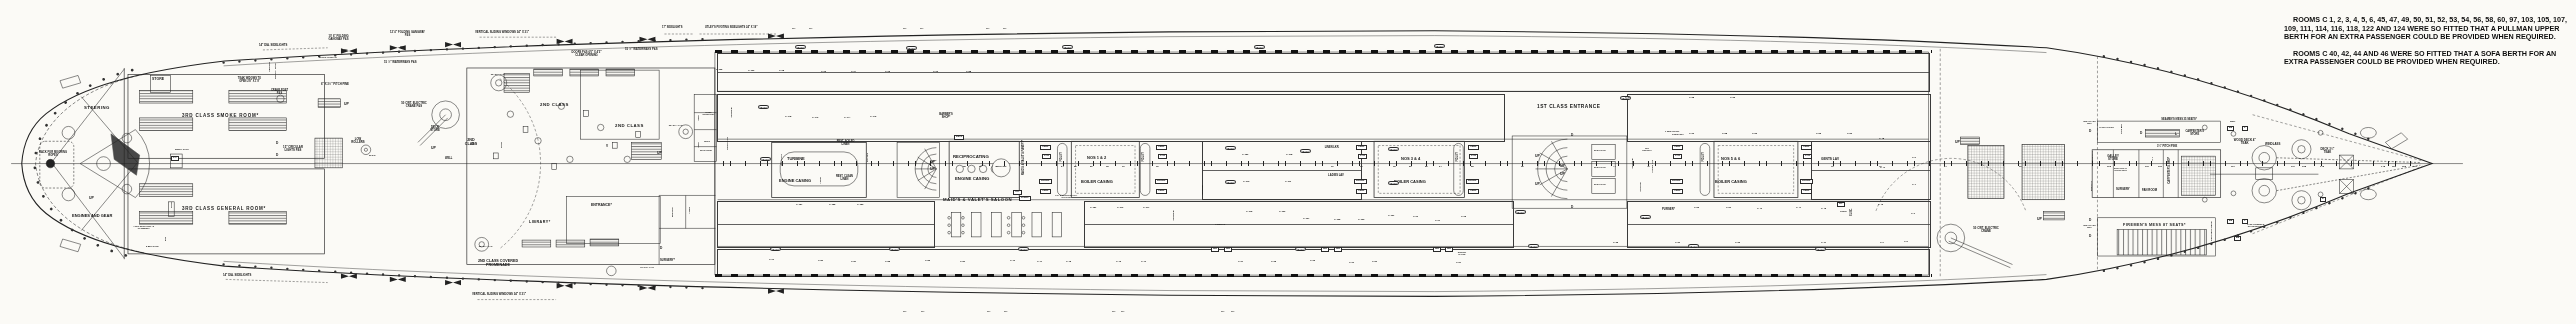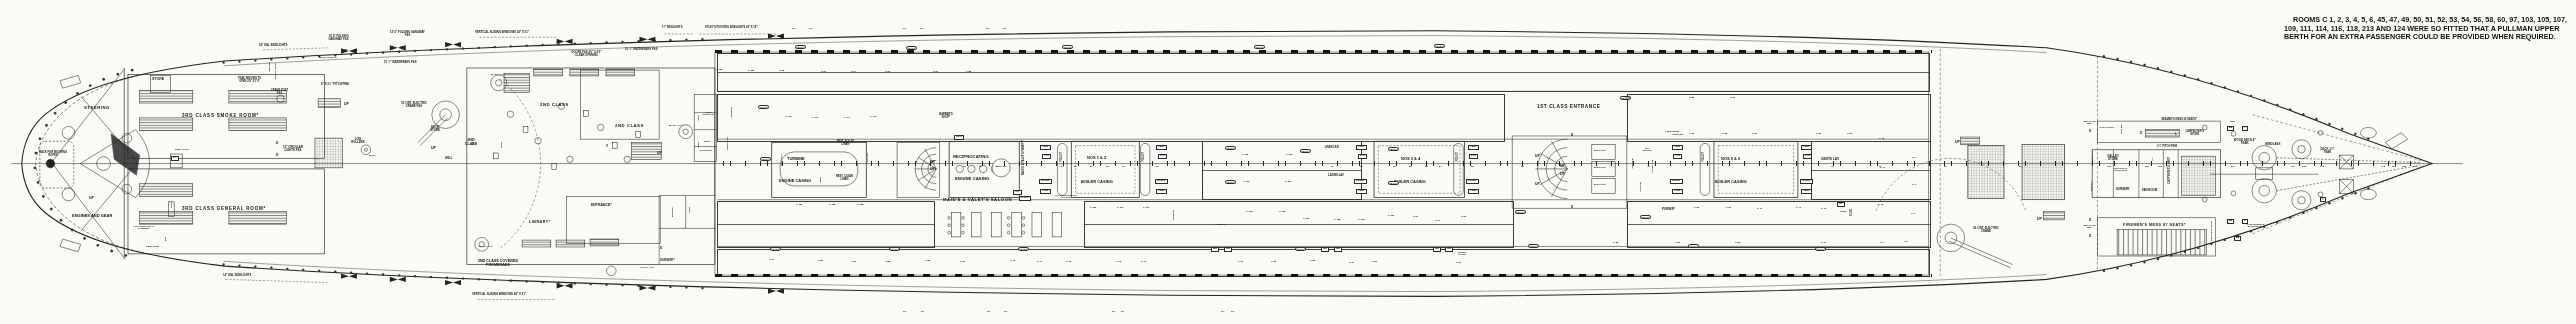--- a/index.html
+++ b/index.html
@@ -582,17 +582,18 @@
       <span class="pl mark" style="left: 1571px; top: 206px;">D</span>
       <span class="pl mark" style="left: 2089px; top: 130px;">D</span>
       <span class="pl mark" style="left: 2089px; top: 219px;">D</span>
       <span class="pl mark" style="left: 2089px; top: 235px;">D</span>
       <span class="pl mark" style="left: 2140px; top: 132px;">D</span>
       <span class="pl mark" style="left: 2175px; top: 133px;">L</span>
       <span class="pl mark" style="left: 606px; top: 145px;">V</span>
     </div>
 
   <div class="notes">
-    <p>ROOMS C 1, 2, 3, 4, 5, 6, 45, 47, 49, 50, 51, 52, 53, 54, 56, 58, 60, 97, 103, 105, 107, 109, 111, 114, 116, 118, 213 AND 124 WERE SO FITTED THAT A PULLMAN UPPER BERTH FOR AN EXTRA PASSENGER COULD BE PROVIDED WHEN REQUIRED.</p>
+    <p>ROOMS C 1, 2, 3, 4, 5, 6, 45, 47, 49, 50, 51, 52, 53, 54, 56, 58, 60, 97, 103, 105, 107, 109, 111, 114, 116, 118, 122 AND 124 WERE SO FITTED THAT A PULLMAN UPPER BERTH FOR AN EXTRA PASSENGER COULD BE PROVIDED WHEN REQUIRED.</p>
+    <p>ROOMS C 40, 42, 44 AND 46 WERE SO FITTED THAT A SOFA BERTH FOR AN EXTRA PASSENGER COULD BE PROVIDED WHEN REQUIRED.</p>
   </div>
 
 </div>
 
 
 </body></html>

